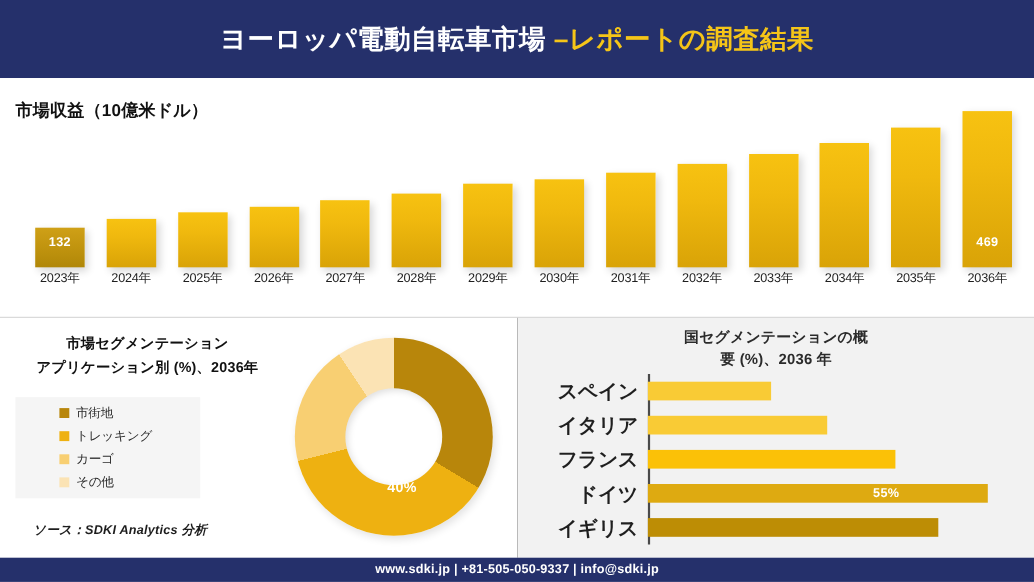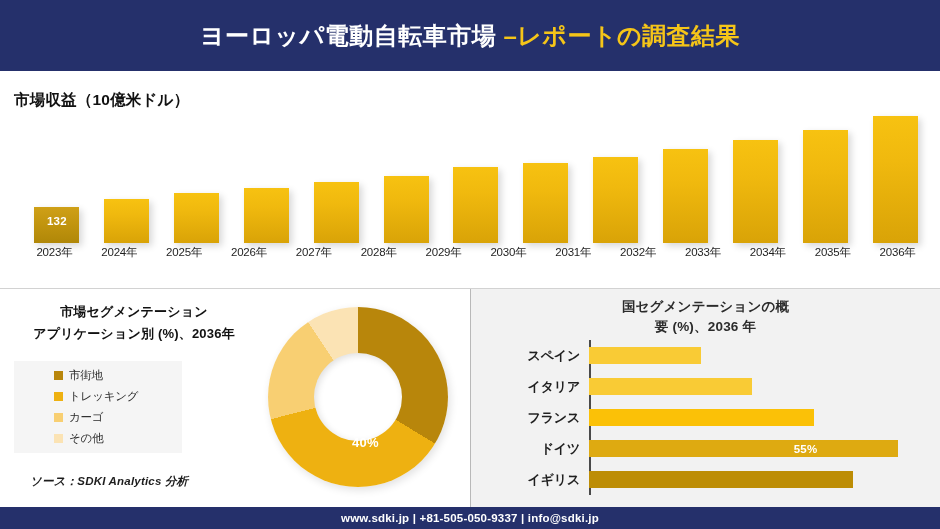--- a/index.html
+++ b/index.html
@@ -135,21 +135,21 @@
     position: absolute; left: 0; top: 0; bottom: 0; width: 1.5px;
     background: #4a4a4a;
   }
   #country-rows {
     position: absolute; left: 0; right: 0; top: 0; bottom: 0;
     display: flex; flex-direction: column; justify-content: space-around;
   }
   .country-row { position: relative; height: 17px; display: flex; align-items: center; }
   .country-name {
     position: absolute; right: 100%; margin-right: 9px;
-    white-space: nowrap; font-size: 13px; font-weight: bold;
+    white-space: nowrap; font-size: 18px; font-weight: bold;
     color: #1f1f1f; letter-spacing: -.2px;
   }
   .country-bar { height: 17px; position: relative; }
   .country-bar-label {
     position: absolute; right: 26%; top: 50%; transform: translateY(-50%);
     color: #ffffff; font-size: 11.5px; font-weight: bold; letter-spacing: .3px;
   }
 
   
   #footer {
@@ -212,20 +212,25 @@
             <div class="bar" style="height: 93.5608px;"></div>
           </div>
           <div class="bar-slot">
             <div class="bar" style="height: 102.997px;"></div>
           </div>
           <div class="bar-slot">
             <div class="bar" style="height: 113.377px;"></div>
           </div>
           <div class="bar-slot">
             <div class="bar" style="height: 126.588px;"></div>
+          </div>
+          <div class="bar-slot">
+            <div class="bar" style="height: 142px;">
+              <div class="bar-label">469</div>
+            </div>
           </div>
         </div>
       <div id="bars-labels">
           <div class="year-label">2023年</div>
           <div class="year-label">2024年</div>
           <div class="year-label">2025年</div>
           <div class="year-label">2026年</div>
           <div class="year-label">2027年</div>
           <div class="year-label">2028年</div>
           <div class="year-label">2029年</div>

